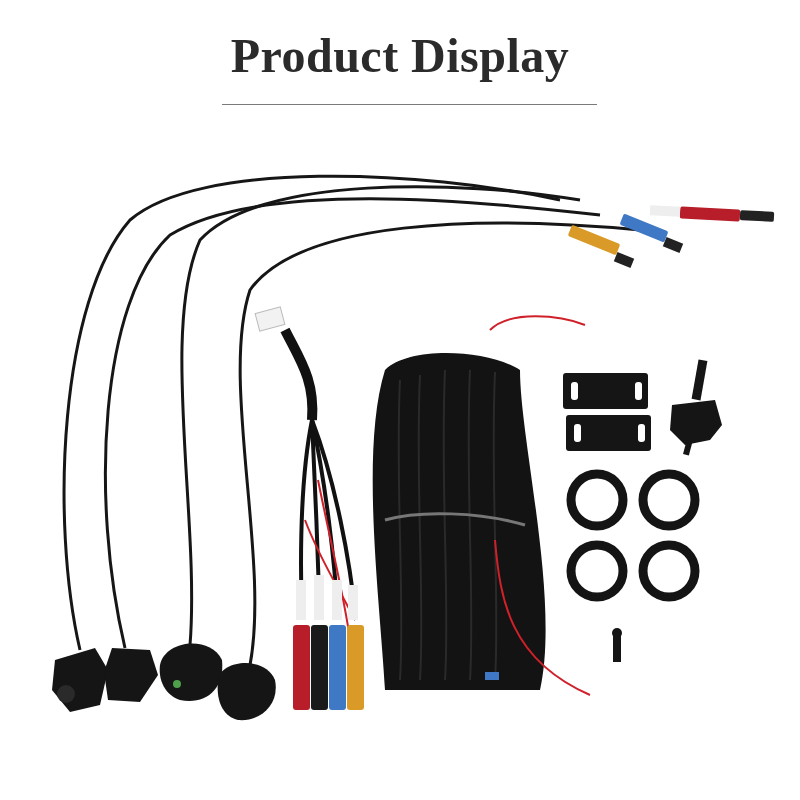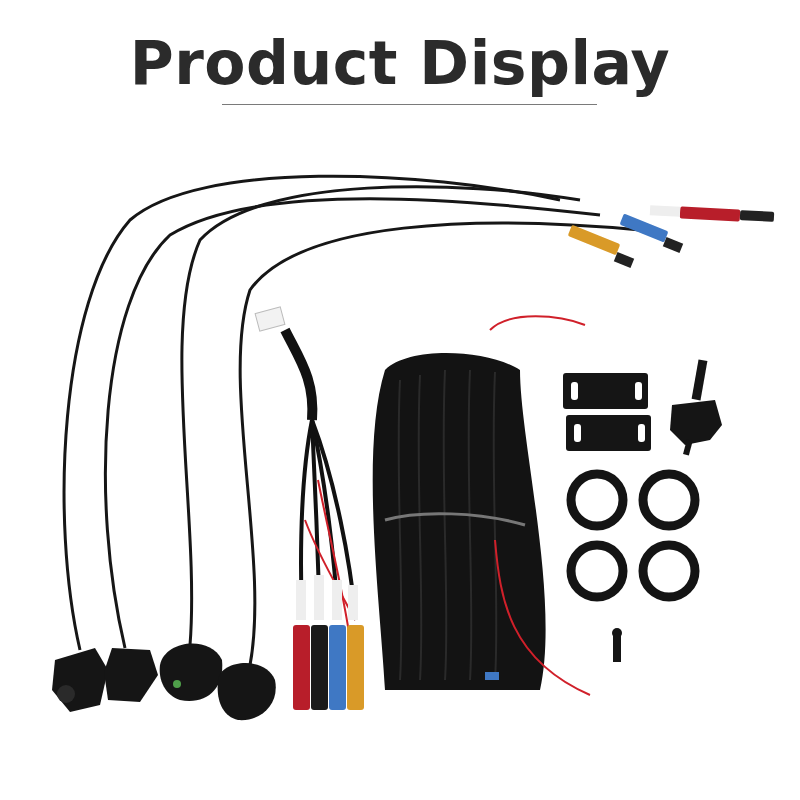--- a/index.html
+++ b/index.html
@@ -1,17 +1,17 @@
 <!DOCTYPE html>
 <html><head>
 <meta charset="utf-8">
 <style>
   html, body { margin:0; padding:0; background:#ffffff; }
   body { width:800px; height:800px; position:relative; overflow:hidden; font-family:"DejaVu Sans", sans-serif; }
-  .title { position:absolute; left:0; top:28px; width:800px; text-align:center; font-size:60px; font-weight:bold; color:#2b2b2b; letter-spacing:0.5px; }
+  .title { position:absolute; left:0; top:28px; width:800px; text-align:center; font-size:48px; font-weight:bold; color:#2b2b2b; letter-spacing:0.5px;font-family:Liberation Serif, serif; }
   .rule { position:absolute; left:222px; top:104px; width:375px; height:1px; background:#7a7a7a; }
   svg.scene { position:absolute; left:0; top:0; }
 </style>
 </head>
 <body>
 
 <div class="title">Product Display</div>
 <div class="rule"></div>
 
 <svg class="scene" width="800" height="800" viewBox="0 0 800 800">

